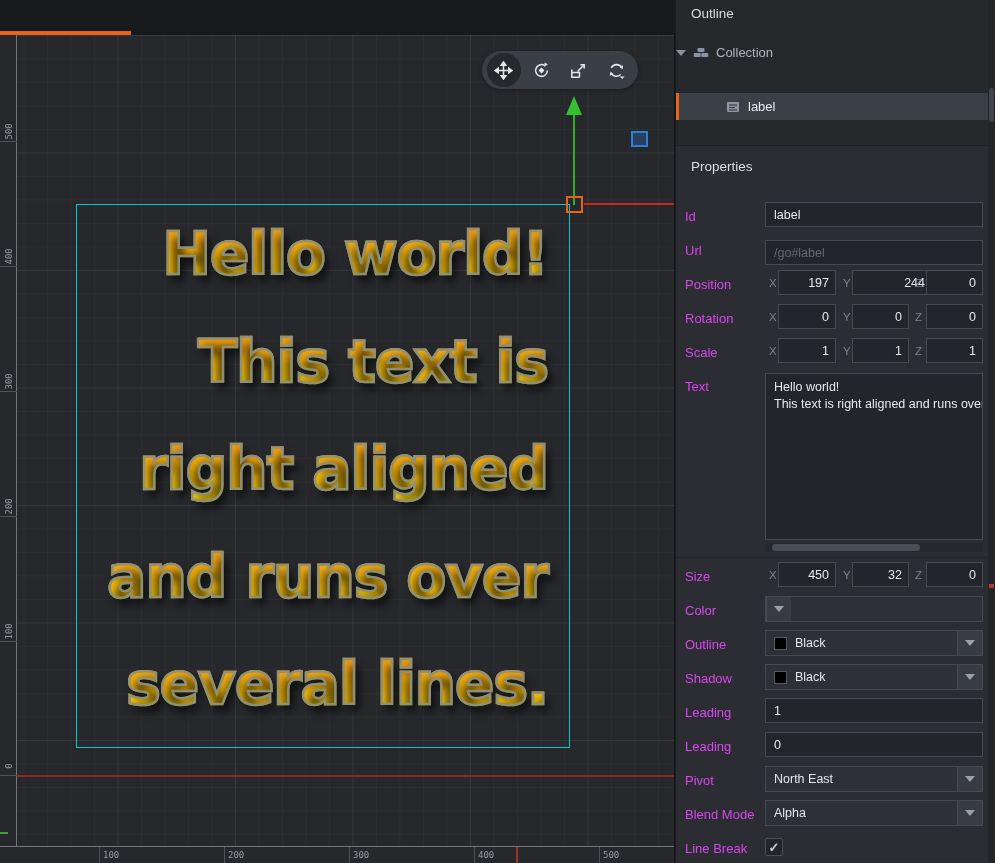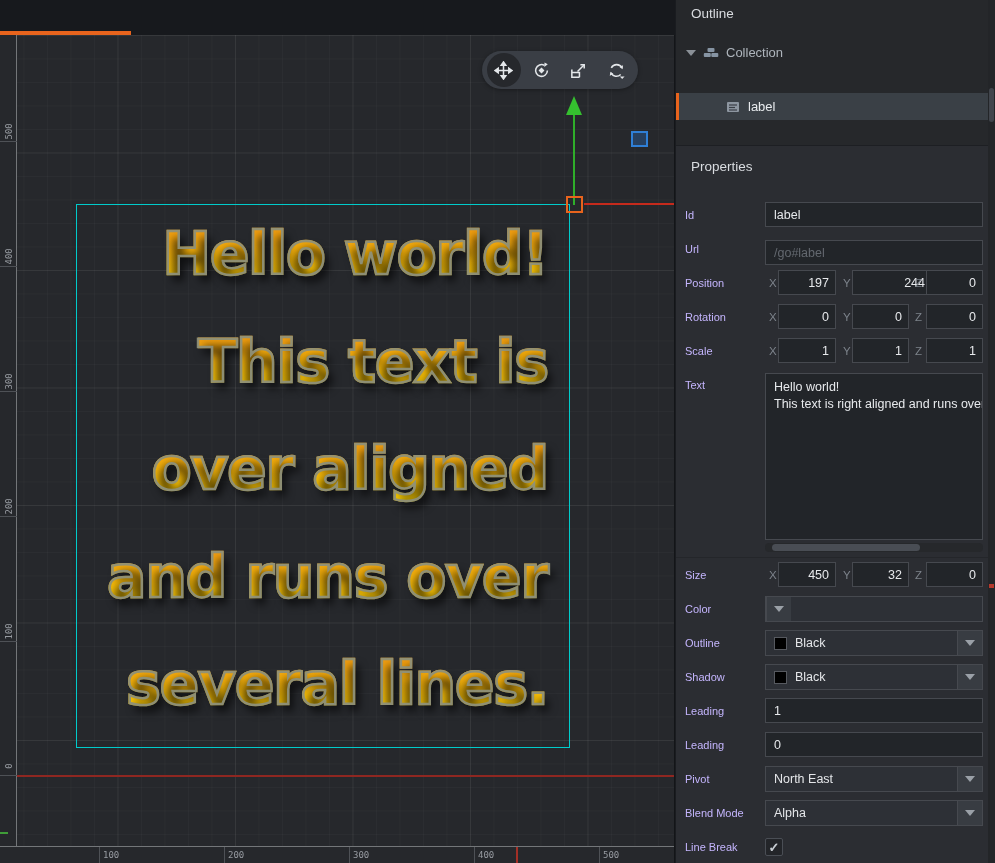--- a/index.html
+++ b/index.html
@@ -76,21 +76,21 @@
   #outline-header { position:absolute; left:15px; top:6px; }
   .tree-row { position:absolute; left:0; width:312px; height:27px; display:flex; align-items:center;
     color:#aeb5bc; font-size:13px; cursor:pointer; }
   .tree-row.selected { background:#3a4046; color:#e8ebee; border-left:3px solid #e8641d; }
   .caret { width:0; height:0; border-left:5px solid transparent; border-right:5px solid transparent;
     border-top:6px solid #8a9097; margin-right:7px; }
   .tree-icon { width:16px; height:16px; margin-right:7px; flex:0 0 auto; }
 
   #properties-header { position:absolute; left:15px; top:159px; }
 
-  .prop-label { position:absolute; left:9px; color:#c4b5fd; font-size:11px; }
+  .prop-label { position:absolute; left:9px; color:#d946ef; font-size:13px; }
   .field { position:absolute; background:#222529; border:1px solid #46494f; color:#e7e9ec;
     font-size:12.5px; font-family:"Liberation Sans",sans-serif; height:25px; }
   input.field { outline:none; }
   .field.full { left:89px; width:218px; padding-left:8px; }
   .field.num { text-align:right; padding-right:6px; width:58px; }
   .axis-letter { position:absolute; color:#7d838b; font-size:11.5px; }
   .url-text { color:#63686f; }
 
   .textbox { position:absolute; left:89px; top:373px; width:218px; height:167px; background:#222529;
     border:1px solid #46494f; color:#e7e9ec; font-size:12.5px; padding:5px 0 0 8px; line-height:17px;
@@ -132,21 +132,21 @@
   </div>
 
   <div id="canvas">
     <div id="grid"></div>
 
     <div id="world-x-line"></div>
 
     <div id="big-text">
       <span class="glyph-line">Hello world!</span>
       <span class="glyph-line">This text is</span>
-      <span class="glyph-line">over aligned</span>
+      <span class="glyph-line">right aligned</span>
       <span class="glyph-line">and runs over</span>
       <span class="glyph-line">several lines.</span>
     </div>
 
     <div id="selection-rect"></div>
     <div id="axis-line-red"></div>
     <div id="axis-line-green"></div>
     <div id="axis-arrow-green"></div>
     <div id="pivot-handle"></div>
     <div id="z-handle"></div>
@@ -217,21 +217,21 @@
       <div class="rlabel-h" style="left:478px">400</div>
       <div class="rlabel-h" style="left:603px">500</div>
       <div class="mouse-tick-red" style="left:516px"></div>
     </div>
   </div>
 
   <div id="right-panel">
 
     <div id="outline-section">
       <div id="outline-header" class="panel-header">Outline</div>
-      <div class="tree-row" style="top:39px; padding-left:10px">
+      <div class="tree-row" style="top:39px; ">
         <span class="caret"></span>
         <svg class="tree-icon" viewBox="0 0 16 16">
           <g fill="#8694a3">
             <rect x="4.5" y="3" width="7" height="4" rx="1"></rect>
             <rect x="0.8" y="8" width="7" height="4" rx="1"></rect>
             <rect x="8.3" y="8" width="7" height="4" rx="1"></rect>
           </g>
         </svg>
         <span>Collection</span>
       </div>

